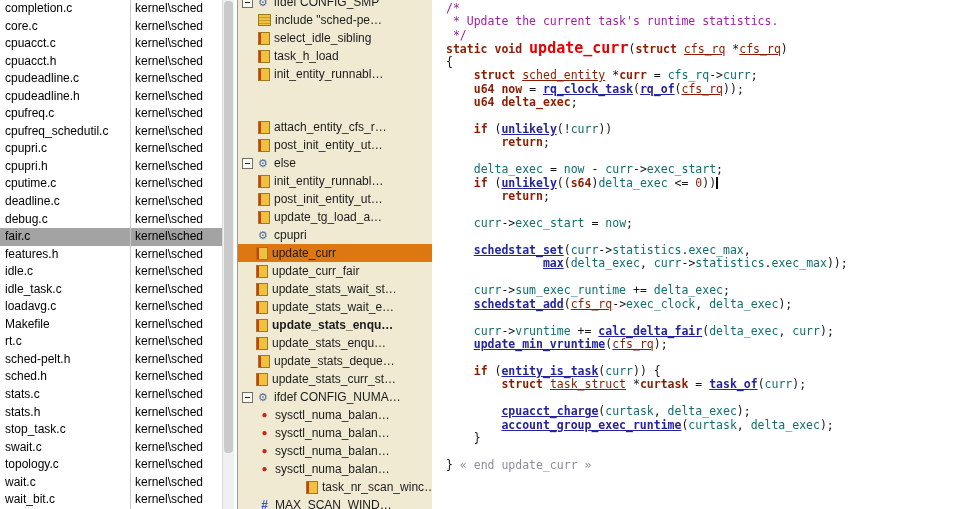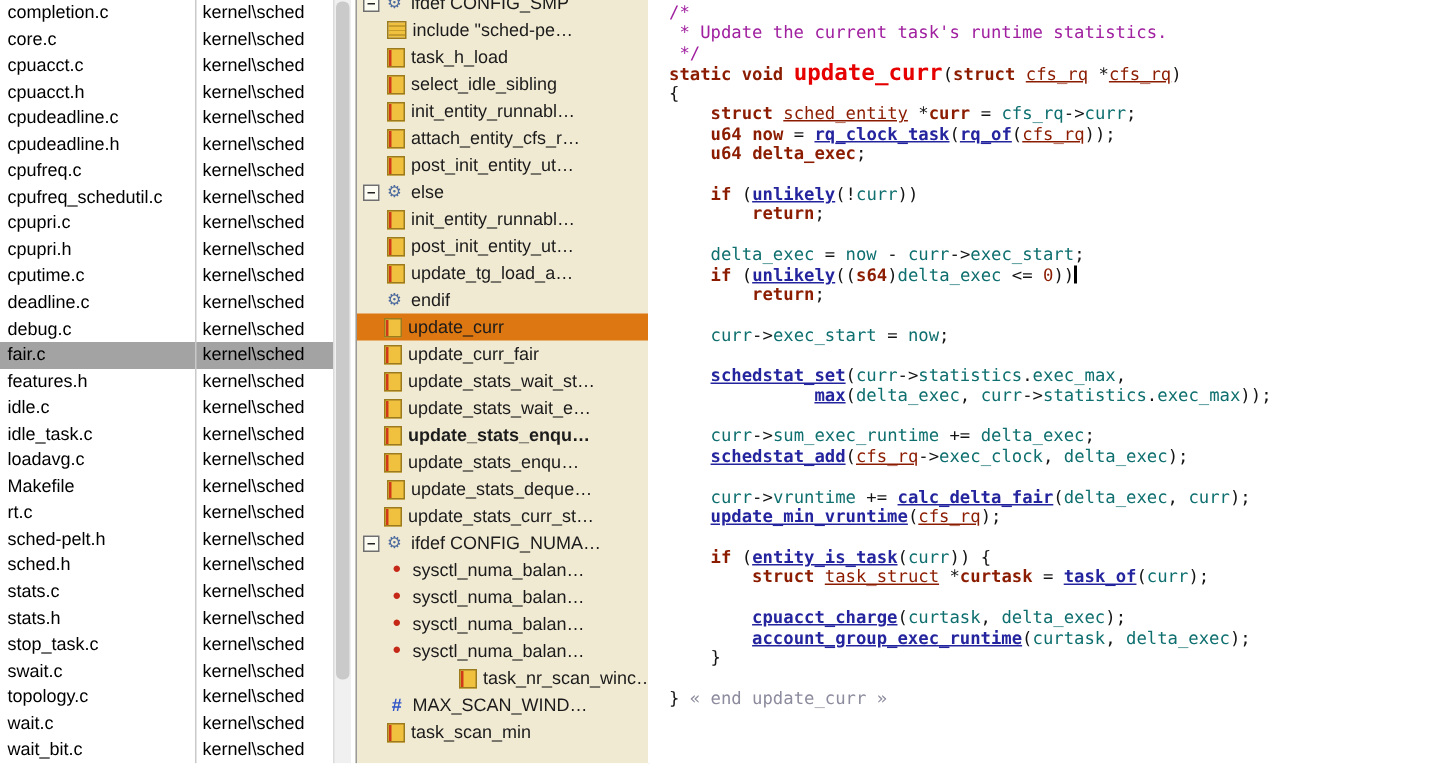--- a/index.html
+++ b/index.html
@@ -190,31 +190,31 @@
           <span class="exp"></span>
           <span class="ic ic-gear">⚙</span>
           <span class="slabel">ifdef CONFIG_SMP</span>
         </div>
         <div class="sym-row" style="padding-left: 20px;">
           <span class="ic ic-include"></span>
           <span class="slabel">include "sched-pe…</span>
         </div>
         <div class="sym-row" style="padding-left: 20px;">
           <span class="ic ic-func"></span>
+          <span class="slabel">select_idle_sibling</span>
+        </div>
+        <div class="sym-row" style="padding-left: 20px;">
+          <span class="ic ic-func"></span>
           <span class="slabel">task_h_load</span>
         </div>
         <div class="sym-row" style="padding-left: 20px;">
           <span class="ic ic-func"></span>
-          <span class="slabel">select_idle_sibling</span>
-        </div>
-        <div class="sym-row" style="padding-left: 20px;">
-          <span class="ic ic-func"></span>
           <span class="slabel">init_entity_runnabl…</span>
         </div>
-        <div class="sym-row" style="padding-left: 20px;">
+        <div class="sym-row" style="padding-left: 20px; margin-top: 35px;">
           <span class="ic ic-func"></span>
           <span class="slabel">attach_entity_cfs_r…</span>
         </div>
         <div class="sym-row" style="padding-left: 20px;">
           <span class="ic ic-func"></span>
           <span class="slabel">post_init_entity_ut…</span>
         </div>
         <div class="sym-row" style="padding-left: 4px;">
           <span class="exp"></span>
           <span class="ic ic-gear">⚙</span>
@@ -228,21 +228,21 @@
           <span class="ic ic-func"></span>
           <span class="slabel">post_init_entity_ut…</span>
         </div>
         <div class="sym-row" style="padding-left: 20px;">
           <span class="ic ic-func"></span>
           <span class="slabel">update_tg_load_a…</span>
         </div>
         <div class="sym-row" style="padding-left: 4px;">
           <span class="spacer"></span>
           <span class="ic ic-gear">⚙</span>
-          <span class="slabel">endif</span>
+          <span class="slabel">cpupri</span>
         </div>
         <div class="sym-row sel" style="padding-left: 4px;">
           <span class="spacer"></span>
           <span class="ic ic-func"></span>
           <span class="slabel">update_curr</span>
         </div>
         <div class="sym-row" style="padding-left: 4px;">
           <span class="spacer"></span>
           <span class="ic ic-func"></span>
           <span class="slabel">update_curr_fair</span>

